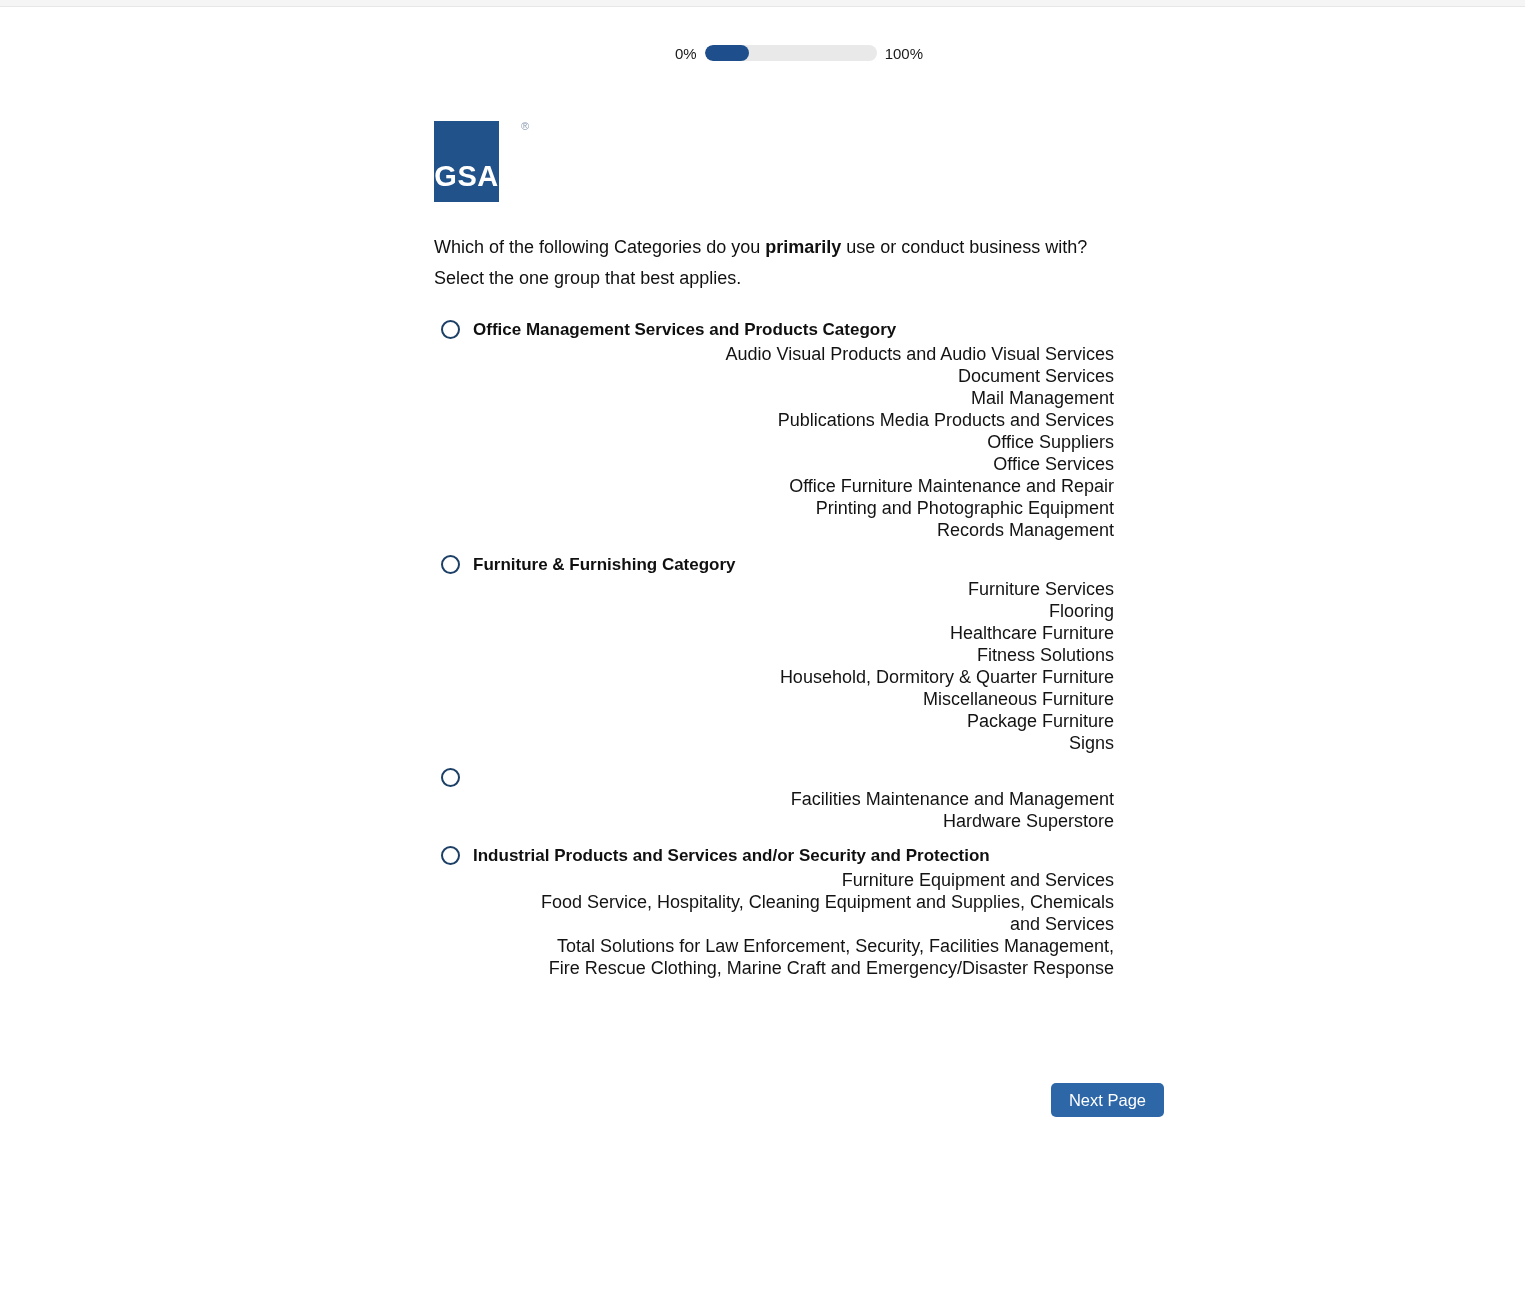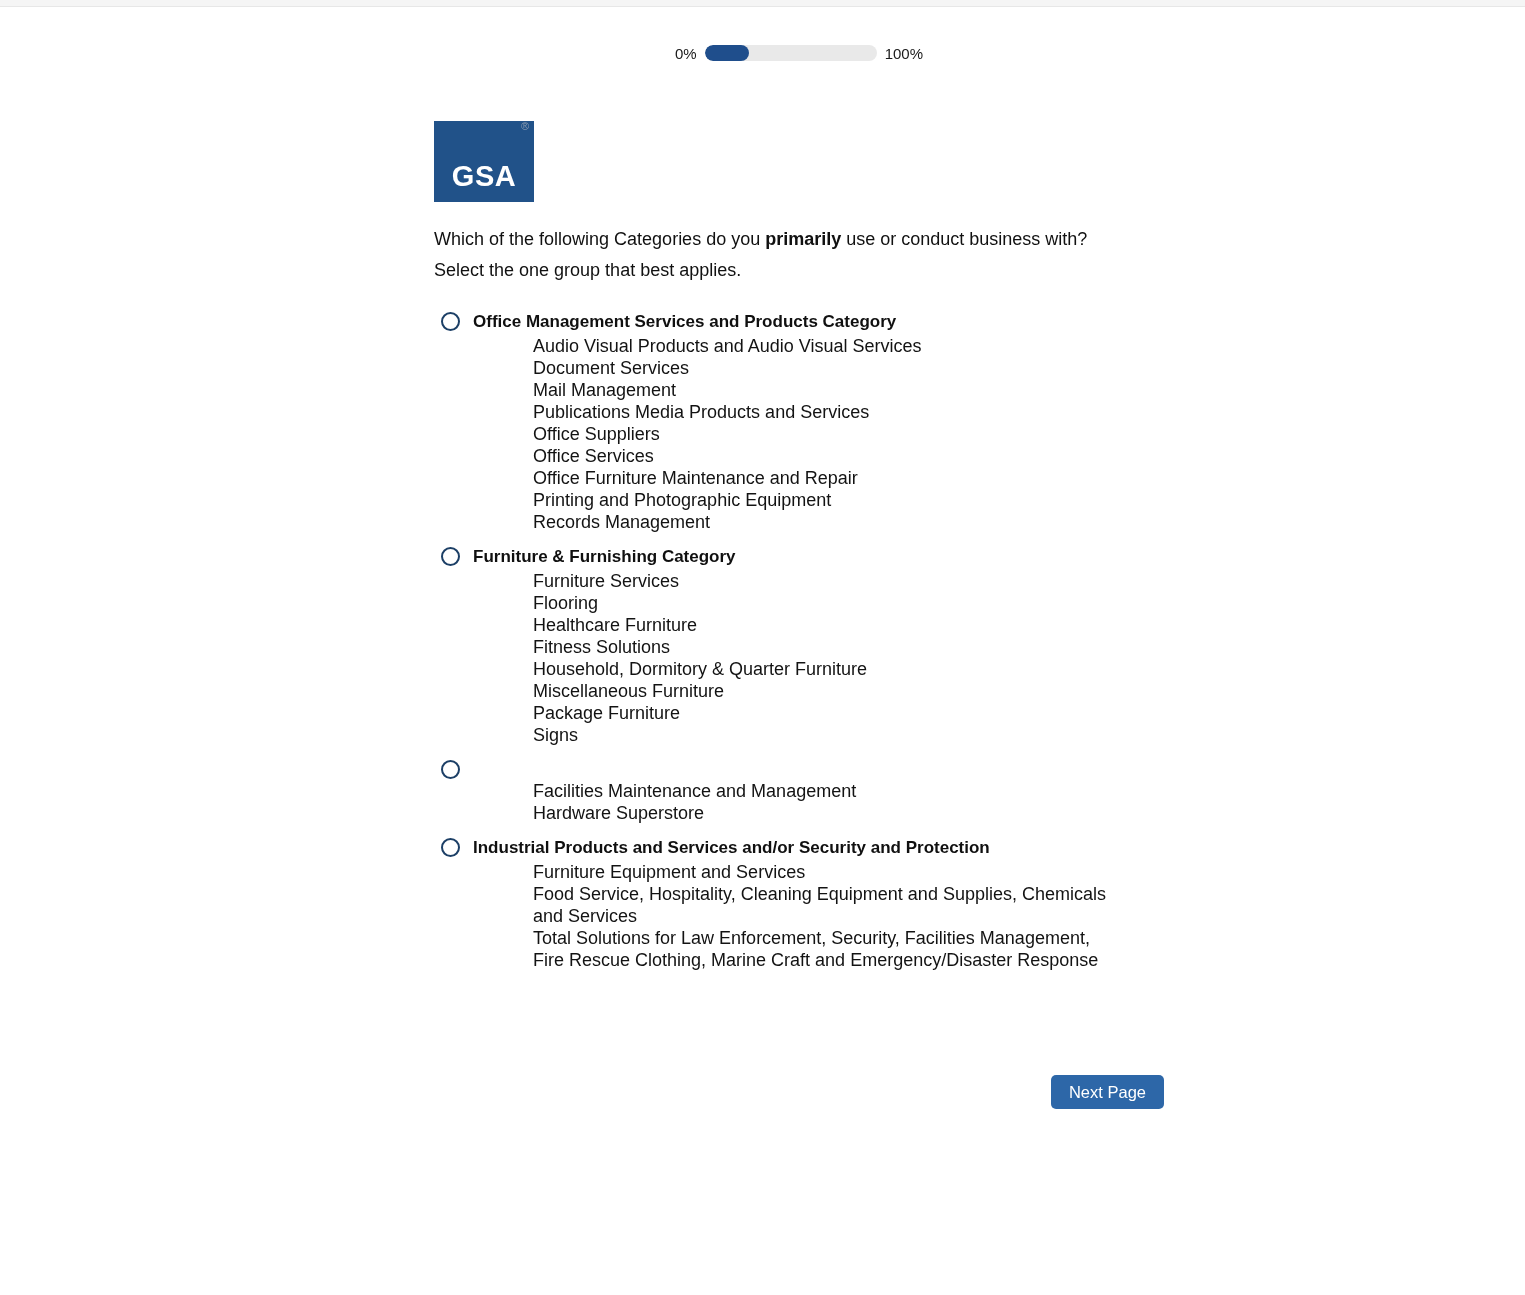--- a/index.html
+++ b/index.html
@@ -43,21 +43,21 @@
     background: #1f4e8c;
     border-radius: 8px;
   }
   
   .logo-wrap {
     margin-top: 58px;
     position: relative;
     width: 95px; height: 81px;
   }
   .logo-square {
-    width: 100px; height: 81px;
+    width: 65px; height: 81px;
     background: #215289;
     position: relative;
     display: flex;
     align-items: flex-end;
     justify-content: center;
     padding-bottom: 11px;
   }
   .logo-text {
     color: #ffffff;
     font-size: 29px;
@@ -66,30 +66,30 @@
     line-height: 1;
   }
   .logo-reg {
     position: absolute;
     top: -1px; right: 0;
     font-size: 11px;
     color: #8a9bb0;
   }
   
   .question {
-    margin-top: 22px;
+    margin-top: 30px;
     font-size: 18px;
     line-height: 31px;
     max-width: 700px;
     color: #111;
   }
   .question b { font-weight: bold; }
   
   .options { margin-top: 24px; }
-  .option-group { margin-bottom: 12px; }
+  .option-group { margin-bottom: 12px; text-align: right; }
   .option-header {
     display: flex;
     align-items: flex-start;
     padding-left: 7px;
     cursor: pointer;
   }
   .radio {
     width: 19px; height: 19px;
     border: 2px solid #1c3f66;
     border-radius: 50%;

